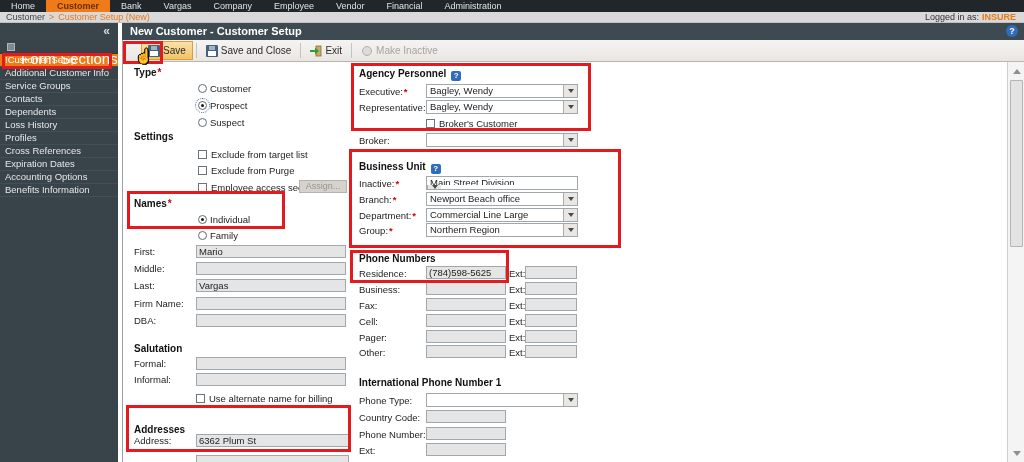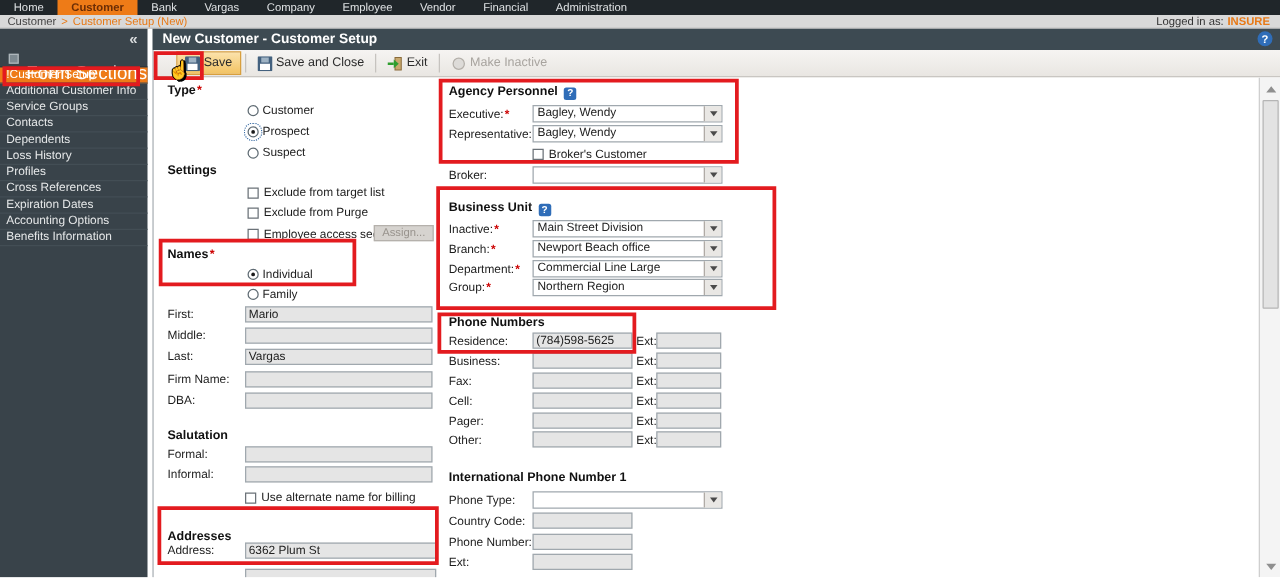--- a/index.html
+++ b/index.html
@@ -229,21 +229,21 @@
       <span class="abs lbl" style="left:236px; top:73px;"><span>Broker:</span></span>
       <div class="dd" style="left:303px; top:71px; width:152px;">
           <span class="dd-text"></span>
           <span class="dd-btn">
             <span class="caret"></span>
           </span>
         </div>
 
       <div class="abs sec-h" style="left:236px; top:99px;"><span>Business Unit</span><span class="mini-help">?</span></div>
       <span class="abs lbl" style="left:236px; top:116px;"><span>Inactive:</span><span class="req">*</span></span>
-      <div class="dd" style="left:303px; top:114px; width:152px;">
+      <div class="dd" style="left:303px; top:114px; width:152px;flex-direction:column;">
           <span class="dd-text">Main Street Division</span>
           <span class="dd-btn">
             <span class="caret"></span>
           </span>
         </div>
       <span class="abs lbl" style="left:236px; top:132px;"><span>Branch:</span><span class="req">*</span></span>
       <div class="dd" style="left:303px; top:130px; width:152px;">
           <span class="dd-text">Newport Beach office</span>
           <span class="dd-btn">
             <span class="caret"></span>

